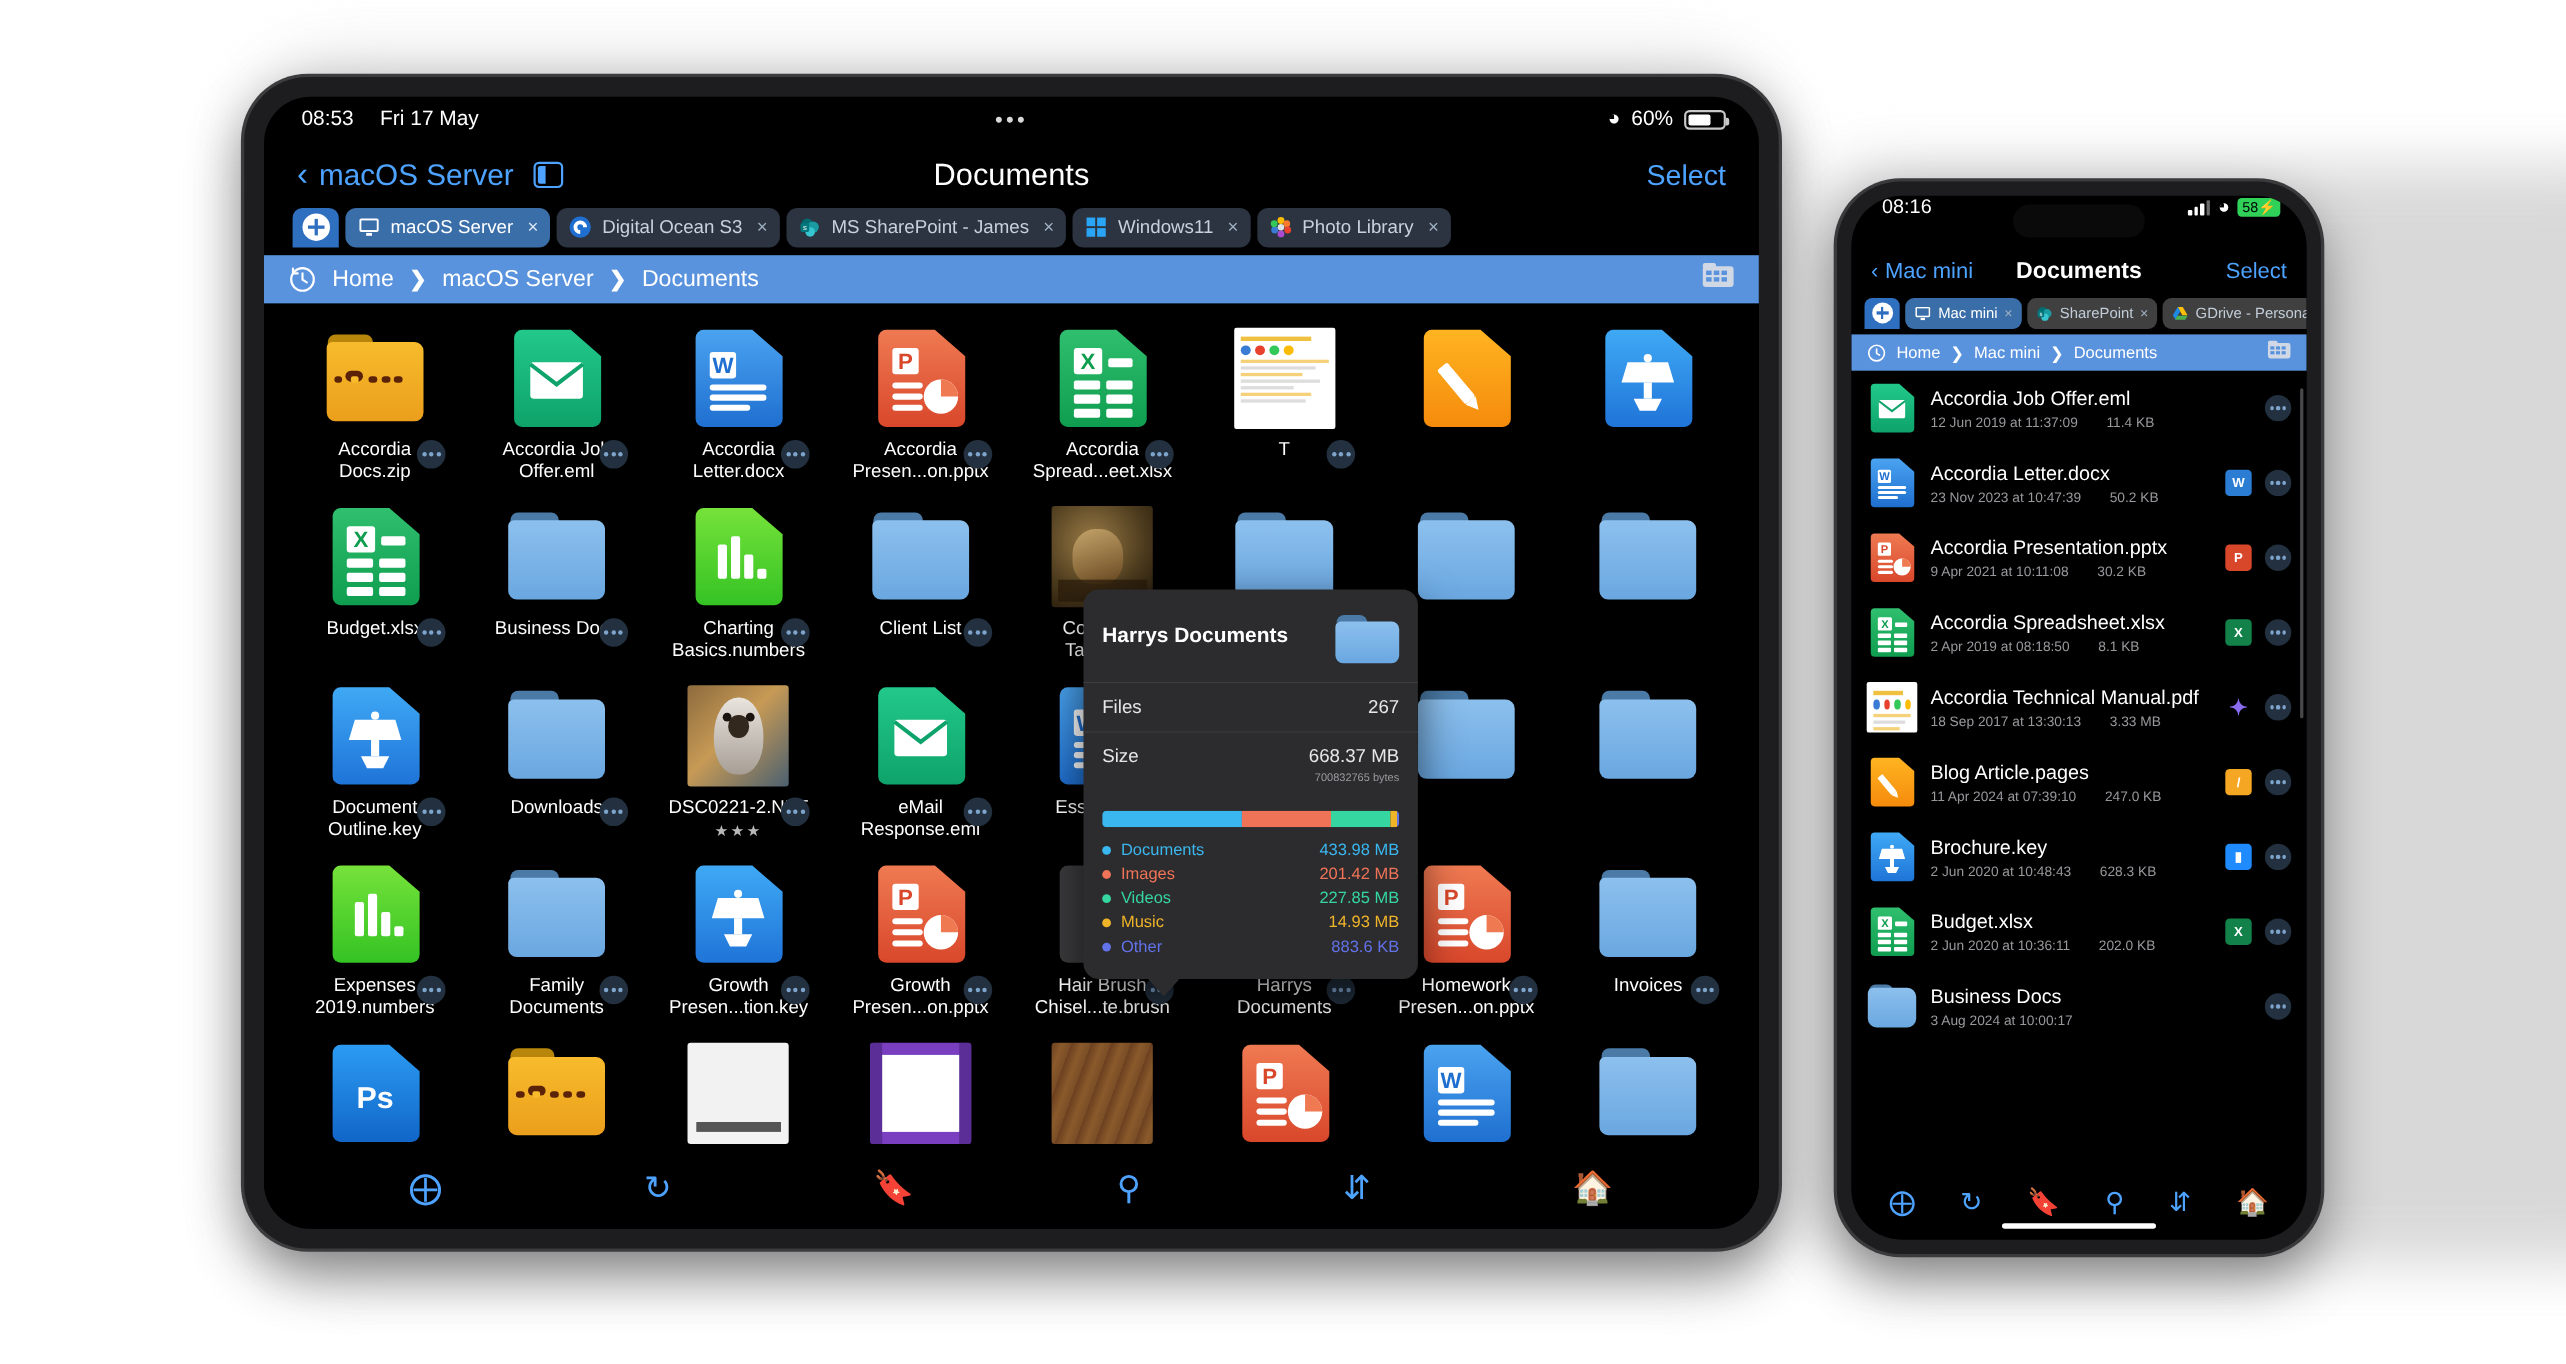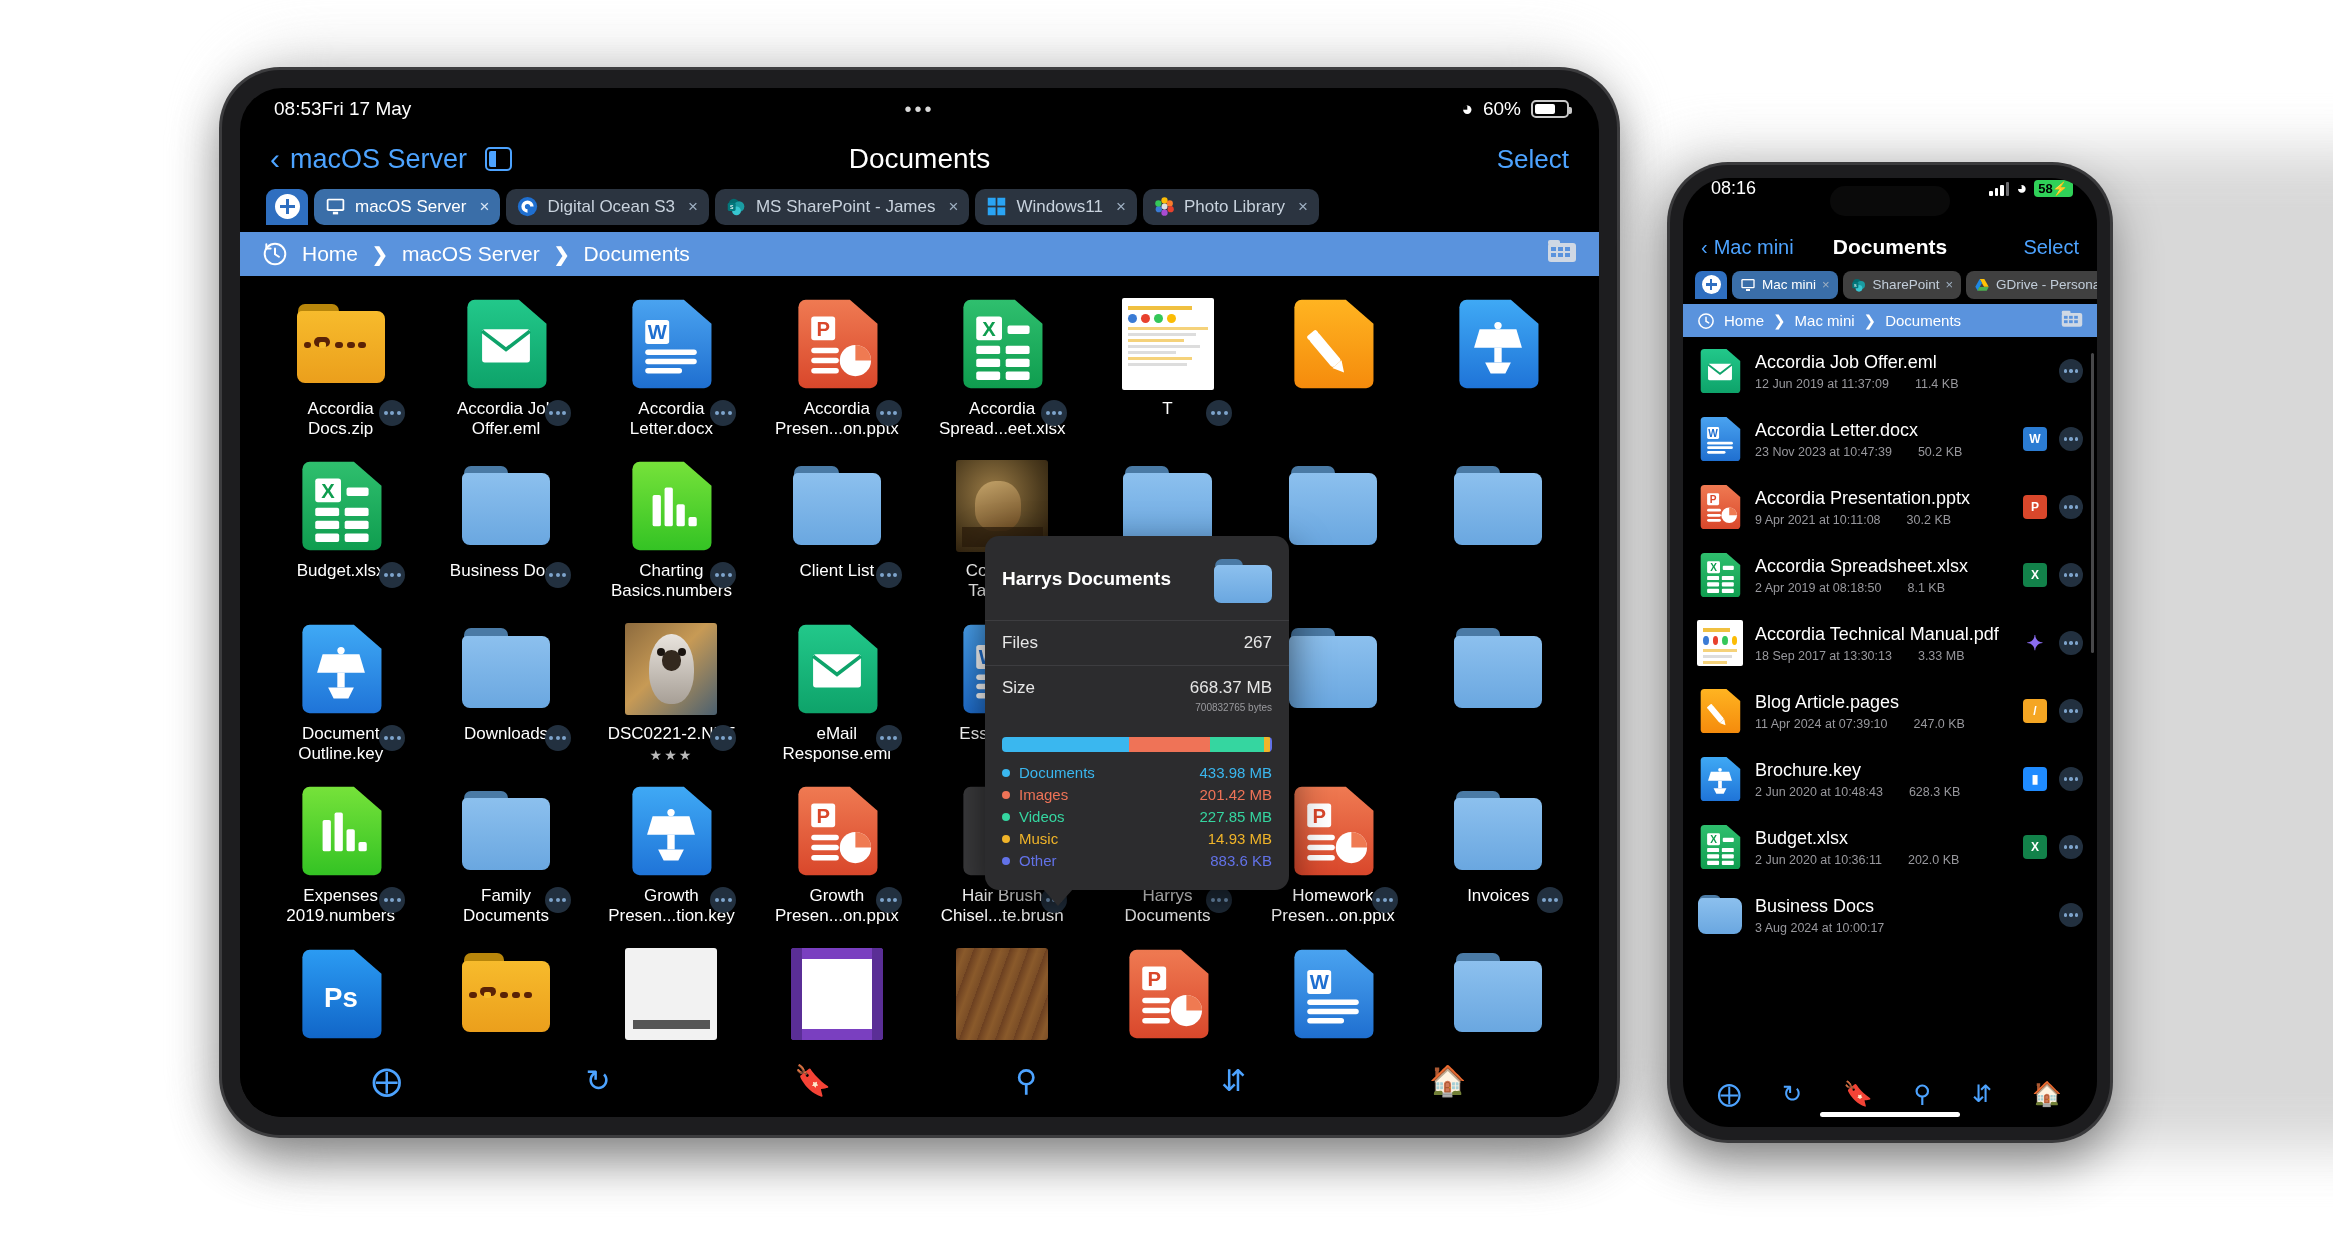--- a/index.html
+++ b/index.html
@@ -30,21 +30,21 @@
   }
   .ipad-screen {
     width:100%; height:100%; background:#000; border-radius:42px; overflow:hidden;
     position:relative;
   }
   
   .ipad-status {
     height:42px; display:flex; align-items:center; padding:0 34px;
     color:#fff; font-size:19px; position:relative;
   }
-  .ipad-status .left { display:flex; gap:0; align-items:baseline;}
+  .ipad-status .left { display:flex; gap:24px; align-items:baseline;}
   .ipad-status .dots {
     position:absolute; left:50%; transform:translateX(-50%);
     letter-spacing:3px; color:#d9d9d9; font-size:20px; line-height:1;
   }
   .ipad-status .right {
     position:absolute; right:30px; display:flex; align-items:center; gap:10px;
     font-size:19px;
   }
   .wifi-glyph { font-size:19px; }
   .batt {
@@ -178,21 +178,21 @@
     box-shadow: 0 0 0 3px #3a3a3c, 0 22px 50px rgba(0,0,0,.45);
     padding:13px;
   }
   .iphone-screen{ width:100%; height:100%; background:#000; border-radius:46px; overflow:hidden; position:relative;}
   .ip-status { height:46px; display:flex; align-items:flex-start; padding:0 28px; color:#fff; font-size:18px; position:relative;}
   .ip-island{ position:absolute; left:50%; transform:translateX(-50%); top:8px; width:120px; height:30px; background:#0a0a0a; border-radius:16px;}
   .ip-status .right{ position:absolute; right:24px; display:flex; align-items:center; gap:7px;}
   .sigbars{ display:flex; align-items:flex-end; gap:2px; height:14px;}
   .sigbars i{ width:3.5px; background:#fff; border-radius:1px; display:block;}
   .battgreen{
-    background:#30d158; color:#000; font-size:13px; font-weight:bold;
+    background:#30d158; color:#000; font-size:13px; font-weight:normal;
     border-radius:4px; padding:1px 4px; display:flex; align-items:center;
   }
   .ip-nav{ height:46px; display:flex; align-items:center; padding:0 18px; position:relative; color:#fff;}
   .ip-nav .back{ color:#4da3ff; font-size:20px; display:flex; align-items:center; gap:6px;}
   .ip-nav .title{ position:absolute; left:50%; transform:translateX(-50%); font-size:21px; font-weight:bold;}
   .ip-nav .sel{ margin-left:auto; color:#4da3ff; font-size:20px;}
   .ip-tabbar{ display:flex; align-items:center; gap:5px; padding:0 12px 5px 12px; height:34px; overflow:hidden;}
   .ip-tab{ display:flex; align-items:center; gap:6px; height:28px; padding:0 8px; background:#404040;
      border-radius:8px; color:#c2cdd9; font-size:13.5px; white-space:nowrap; flex:none;}
   .ip-tab.active{ background:#3a6ea8; color:#fff;}

